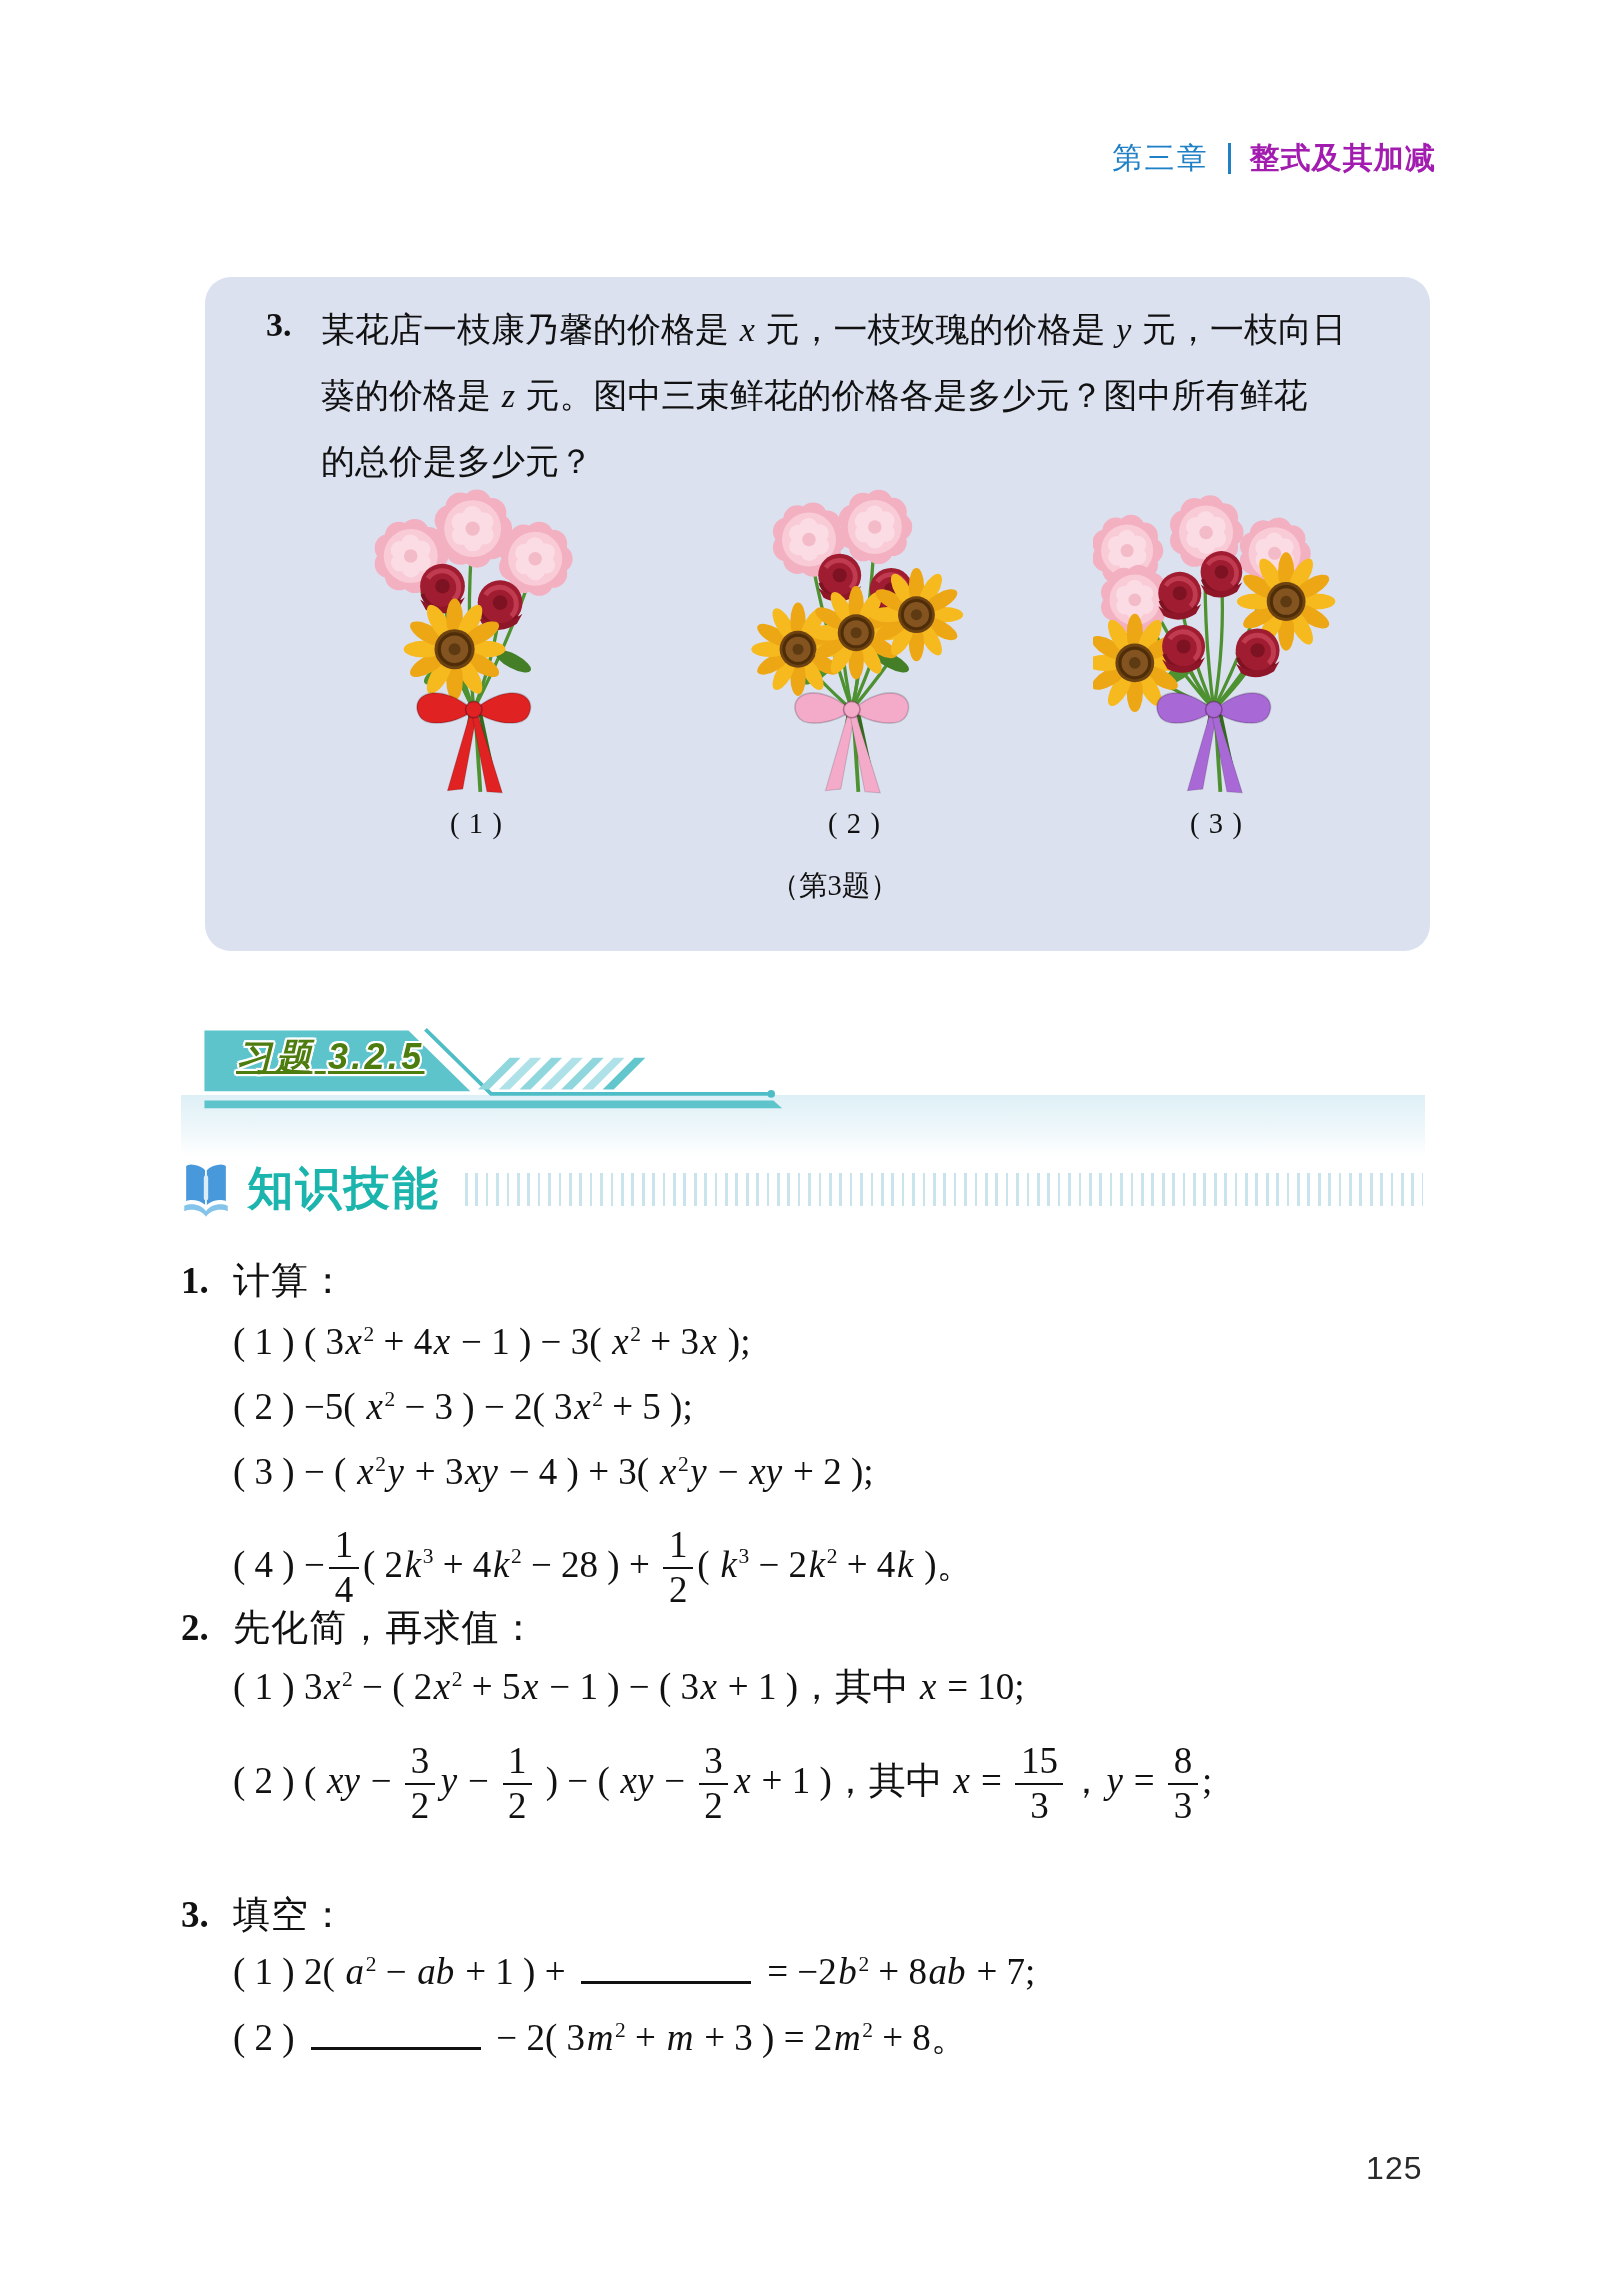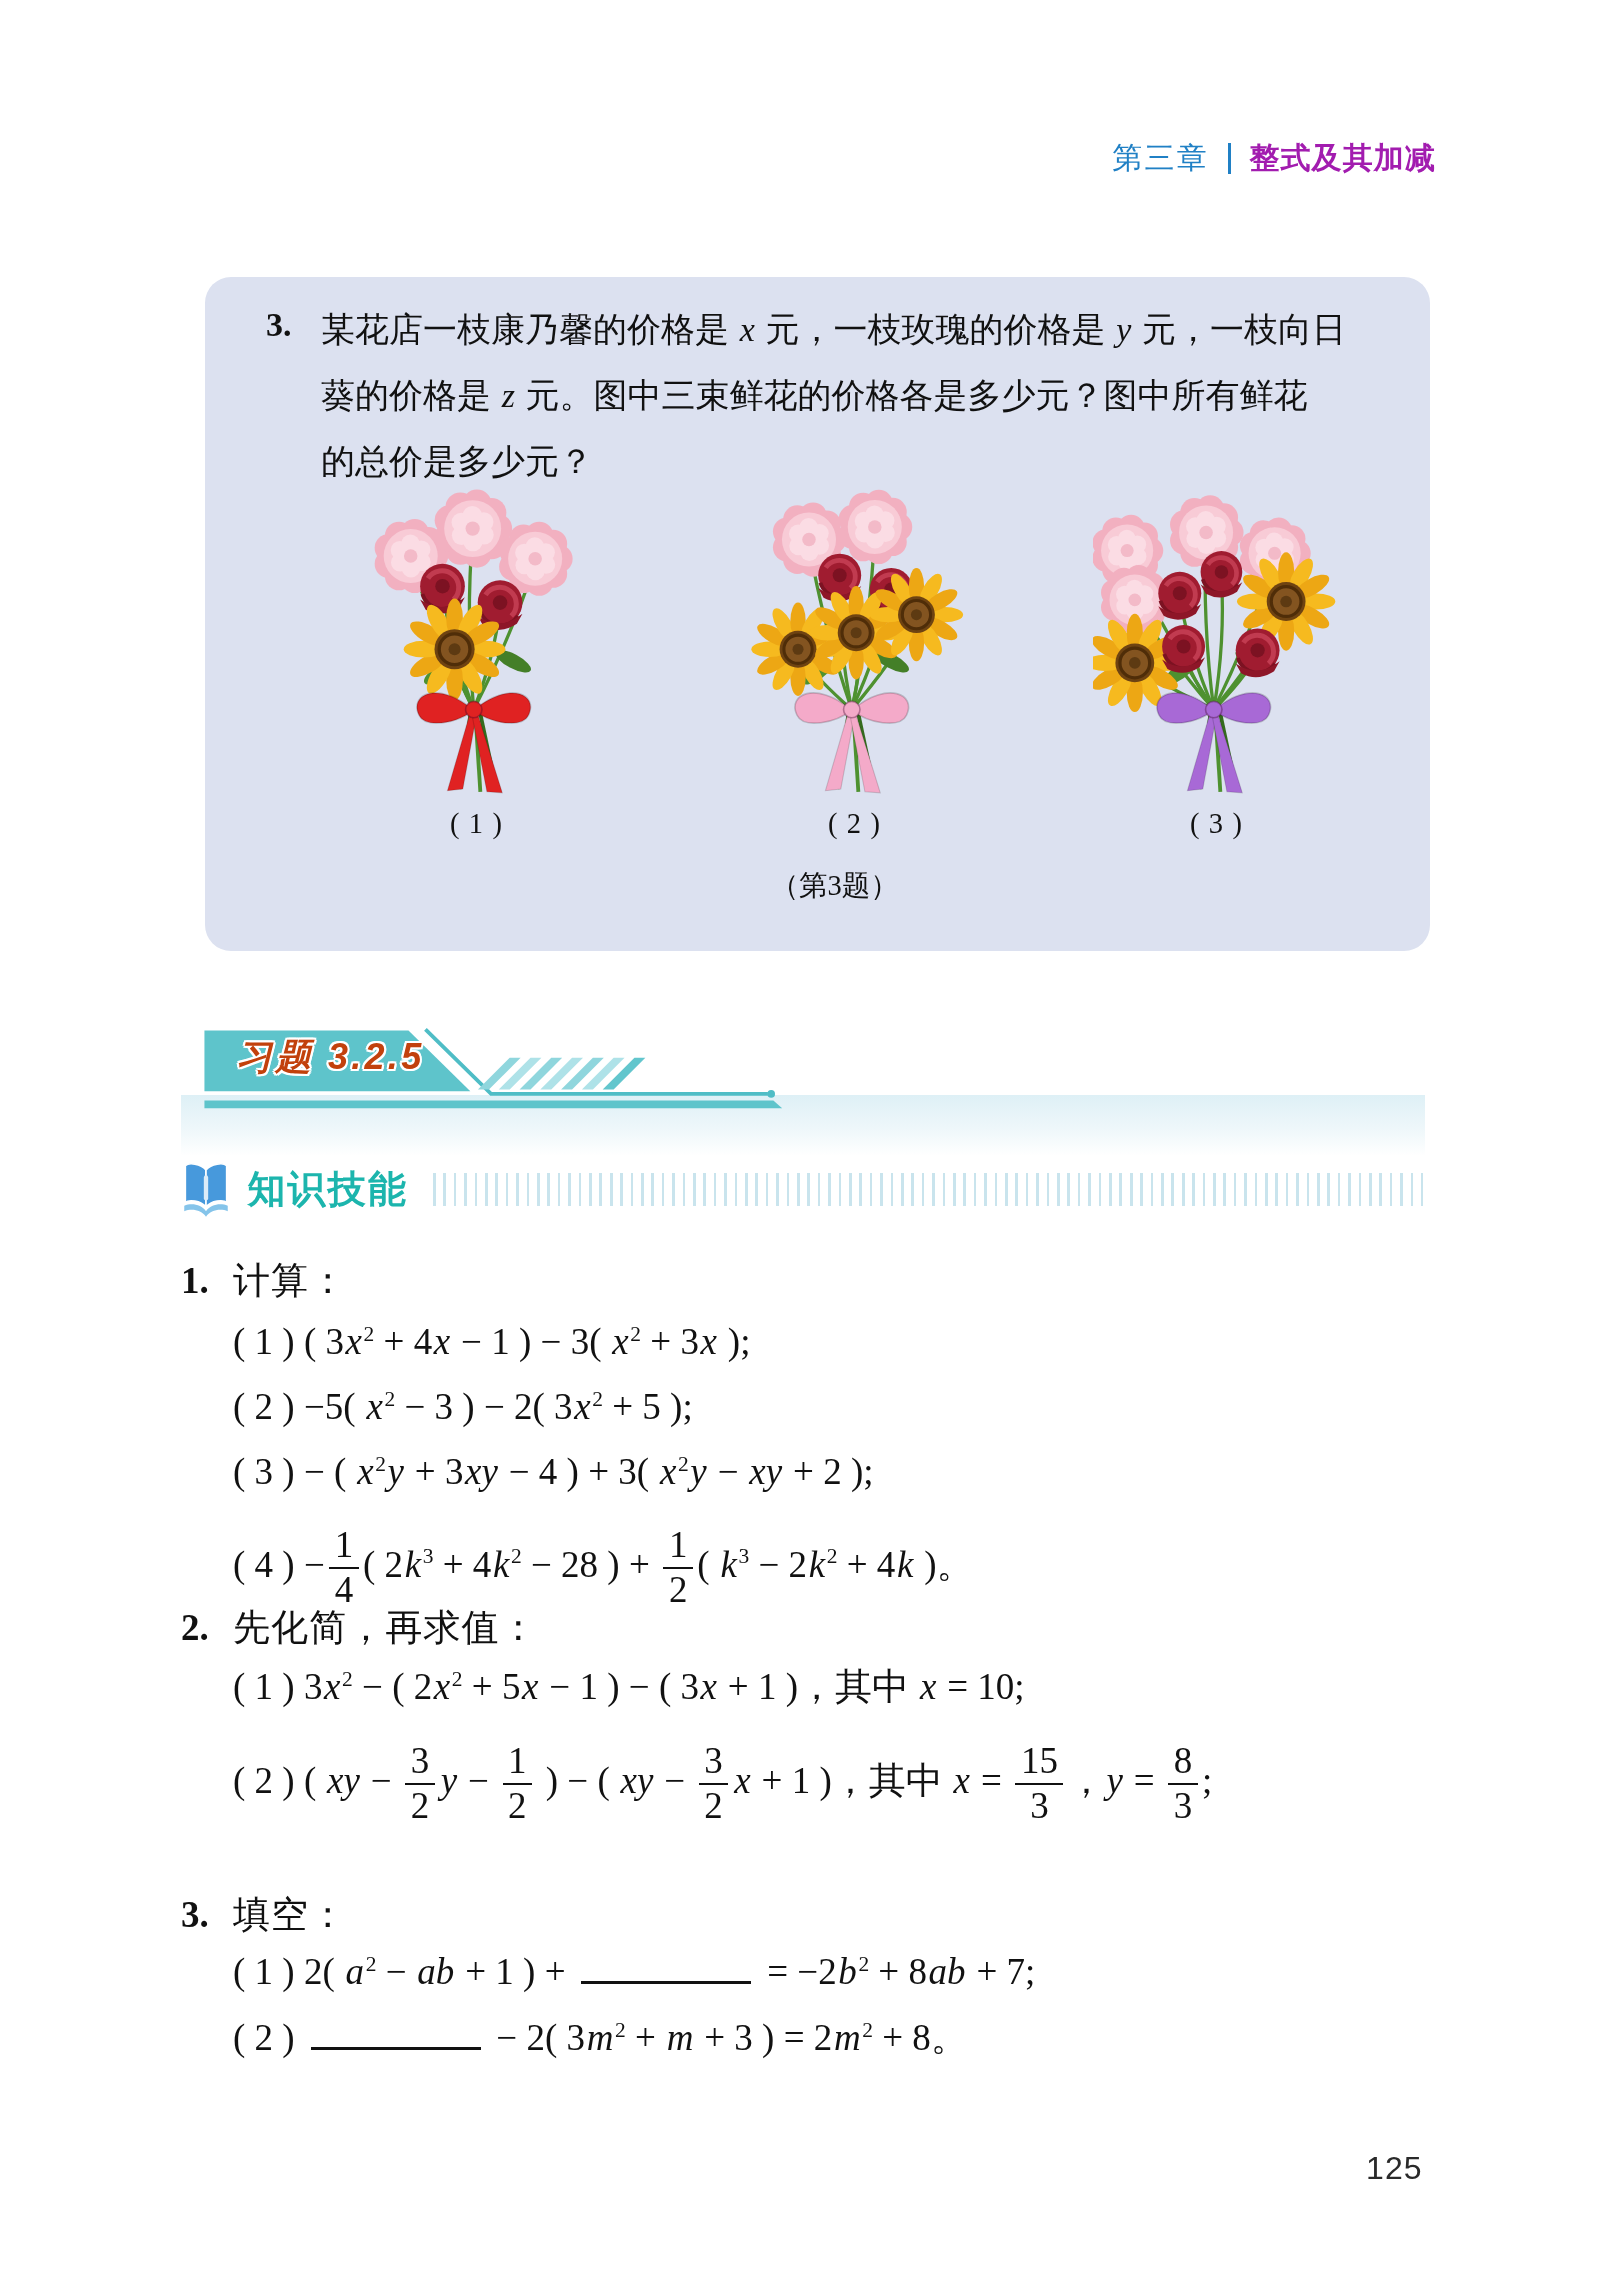--- a/index.html
+++ b/index.html
@@ -22,30 +22,30 @@
   .plines i{padding:0 2.2px;}
   .bouquet{position:absolute;top:205px;width:247px;text-align:center;}
   .bq-svg svg{display:block;}
   .bq-label{font-size:28.5px;margin-top:7.7px;letter-spacing:1.1px;}
   .caption{position:absolute;top:590px;left:17px;width:100%;text-align:center;font-size:28.5px;}
 
   
   .banner{position:absolute;left:204px;top:1025px;width:723px;height:93px;z-index:3;}
   .banner svg{position:absolute;left:0;top:0;}
   .banner-text{position:absolute;left:32px;top:7.7px;font-family:"Liberation Sans",sans-serif;
-    font-size:36px;font-weight:800;font-style:italic;color:#c2410c;letter-spacing:3.3px;
+    font-size:36px;font-weight:800;font-style:italic;color:#4d7c0f;letter-spacing:3.3px;
     text-shadow:-2.2px 0 0 #fff,2.2px 0 0 #fff,0 -2.2px 0 #fff,0 2.2px 0 #fff,
-                -1.6px -1.6px 0 #fff,1.6px 1.6px 0 #fff,-1.6px 1.6px 0 #fff,1.6px -1.6px 0 #fff;}
+                -1.6px -1.6px 0 #fff,1.6px 1.6px 0 #fff,-1.6px 1.6px 0 #fff,1.6px -1.6px 0 #fff;text-decoration:underline;}
   .fade-band{position:absolute;left:181px;top:1095px;width:1244px;height:61px;z-index:1;
     background:linear-gradient(180deg,#def0f6 0%,#eef7fa 55%,#ffffff 100%);}
 
   
   .kheader{position:absolute;left:181px;top:1160px;width:1244px;height:58px;
            display:flex;align-items:center;z-index:2;}
-  .ktitle{font-family:"Liberation Sans",sans-serif;font-size:38px;font-weight:800;
+  .ktitle{font-family:"Liberation Sans",sans-serif;font-size:46px;font-weight:800;
           color:#1cb5ad;margin-left:16.4px;letter-spacing:2.2px;}
   .ticks{flex:1;height:33px;margin-left:25px;margin-right:2.2px;
     background:repeating-linear-gradient(90deg,#c9e4ed 0 2.7px,transparent 2.7px 10.4px);}
 
   
   .problems{position:absolute;left:181px;top:1249px;width:1277px;height:877px;font-size:37px;}
   .problems .row{position:absolute;white-space:nowrap;line-height:1.2;}
   .problems .head{left:0;}
   .problems .head .no{display:inline-block;width:52px;font-weight:700;}
   .problems .head .ttl{letter-spacing:1.1px;}

